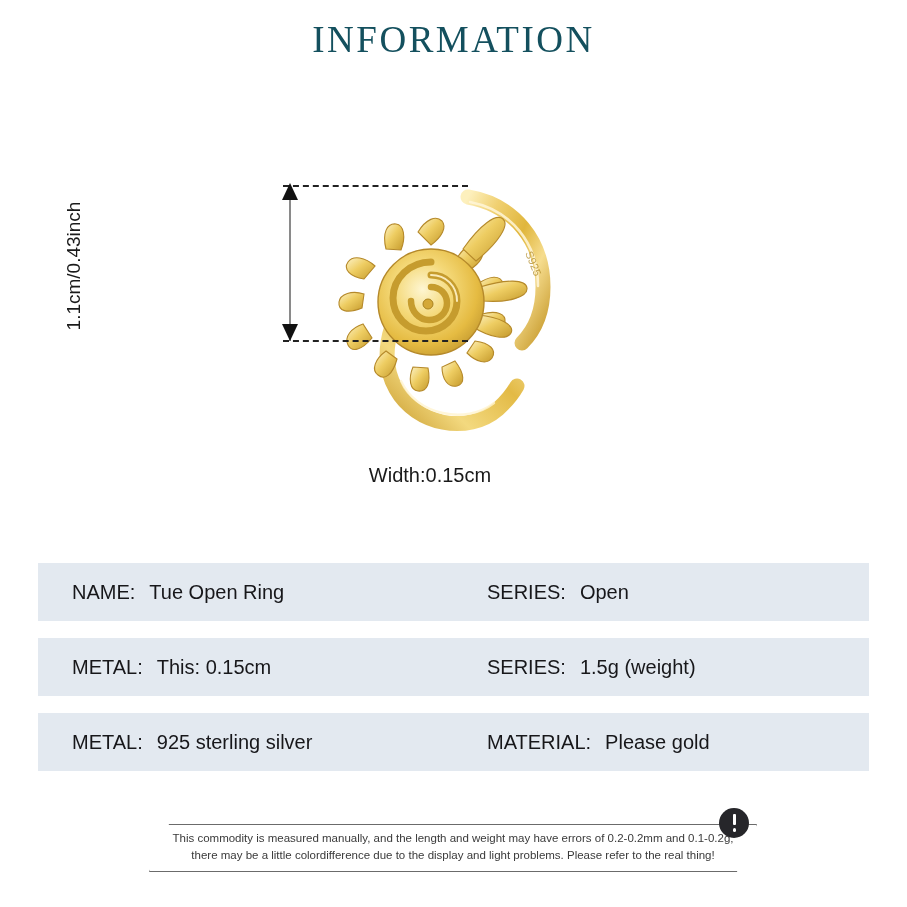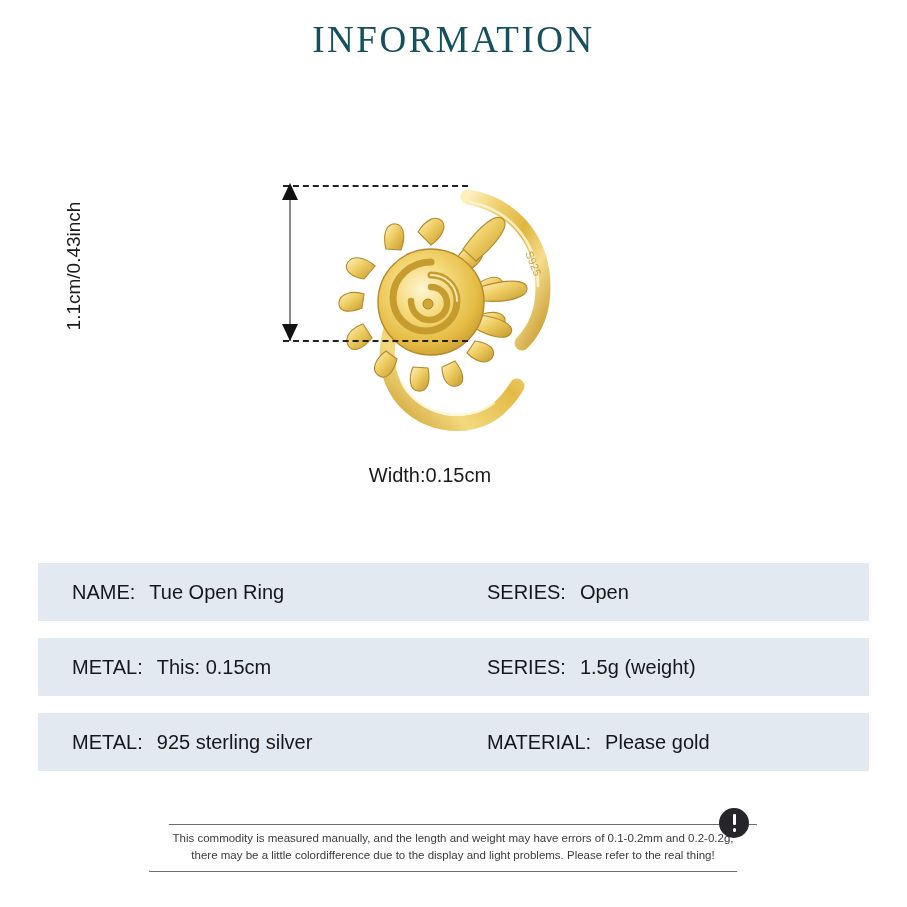--- a/index.html
+++ b/index.html
@@ -291,20 +291,20 @@
       <span class="info-label">MATERIAL:</span>
       <span class="info-value">Please gold</span>
     </div>
   </div>
 
 </div>
 
 <div class="footer-wrap">
   <div class="footer-banner"></div>
   <div class="footer-text">
-    <div>This commodity is measured manually, and the length and weight may have errors of 0.1-0.2mm and 0.2-0.2g;</div>
+    <div>This commodity is measured manually, and the length and weight may have errors of 0.2-0.2mm and 0.1-0.2g;</div>
     <div>there may be a little colordifference due to the display and light problems. Please refer to the real thing!</div>
   </div>
 </div>
 <div class="alert-badge">
   <span class="bang"></span>
   <span class="dot"></span>
 </div>
 
 </body></html>

